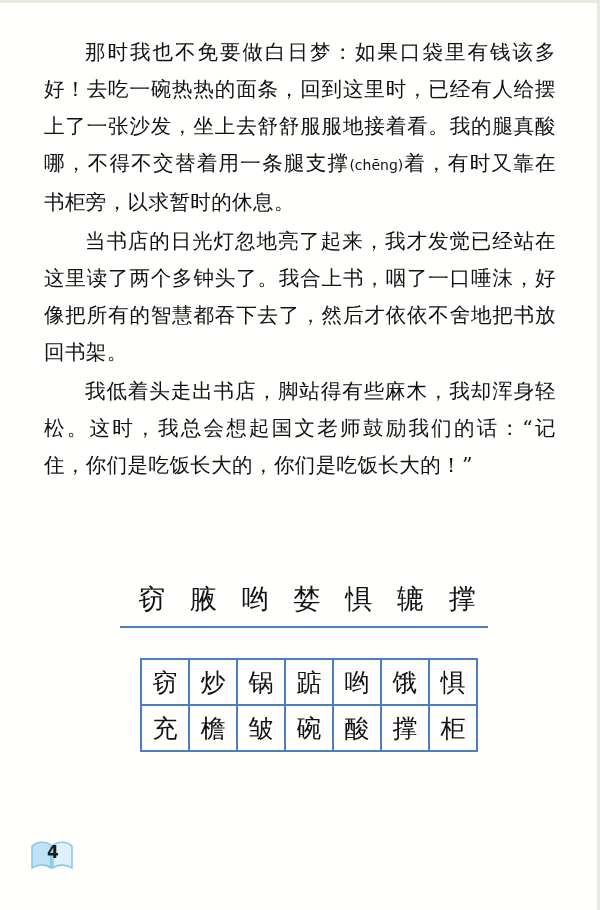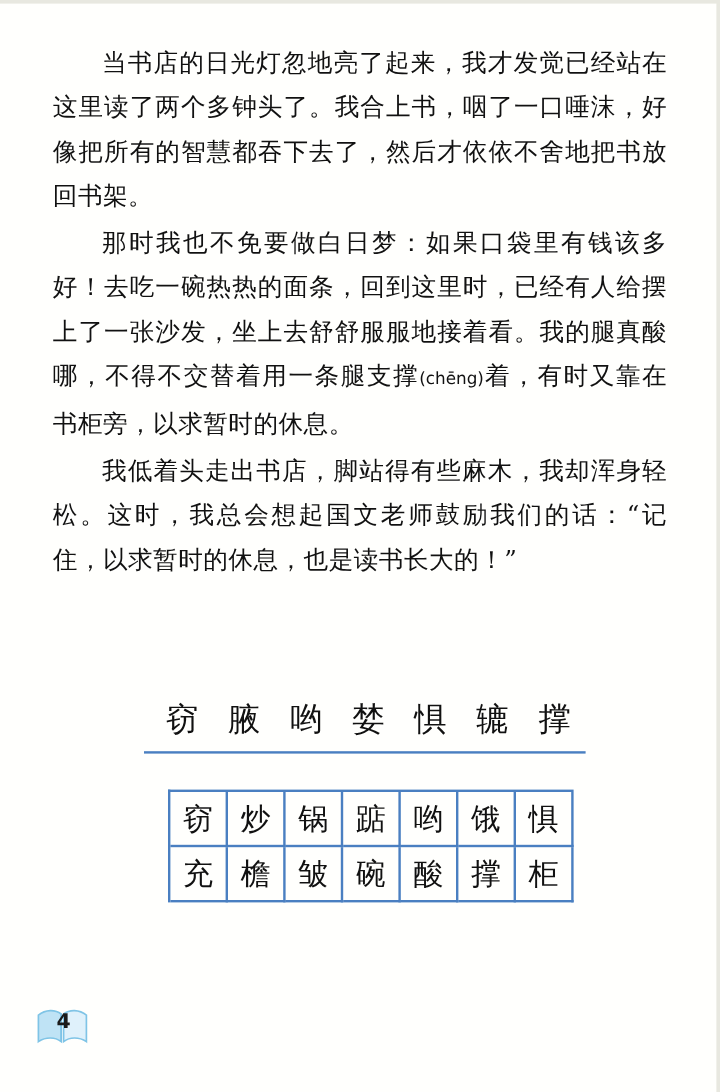--- a/index.html
+++ b/index.html
@@ -147,23 +147,23 @@
 </style>
 </head>
 <body>
 
 <div class="page">
 
   <div class="edge-line-top"></div>
   <div class="edge-line-right"></div>
 
   <div class="body-text">
+    <p class="para">那时我也不免要做白日梦：如果口袋里有钱该多好！去吃一碗热热的面条，回到这里时，已经有人给摆上了一张沙发，坐上去舒舒服服地接着看。我的腿真酸哪，不得不交替着用一条腿支撑<span class="pinyin">(chēng)</span>着，有时又靠在书柜旁，以求暂时的休息。</p>
     <p class="para">当书店的日光灯忽地亮了起来，我才发觉已经站在这里读了两个多钟头了。我合上书，咽了一口唾沫，好像把所有的智慧都吞下去了，然后才依依不舍地把书放回书架。</p>
-    <p class="para">那时我也不免要做白日梦：如果口袋里有钱该多好！去吃一碗热热的面条，回到这里时，已经有人给摆上了一张沙发，坐上去舒舒服服地接着看。我的腿真酸哪，不得不交替着用一条腿支撑<span class="pinyin">(chēng)</span>着，有时又靠在书柜旁，以求暂时的休息。</p>
-    <p class="para">我低着头走出书店，脚站得有些麻木，我却浑身轻松。这时，我总会想起国文老师鼓励我们的话：“记住，以求暂时的休息，也是读书长大的！”</p>
+    <p class="para">我低着头走出书店，脚站得有些麻木，我却浑身轻松。这时，我总会想起国文老师鼓励我们的话：“记住，你们是吃饭长大的，你们是吃饭长大的！”</p>
   </div>
 
   <div class="char-area">
 
     <div class="char-row-top">
       <div class="cell">窃</div>
       <div class="cell">腋</div>
       <div class="cell">哟</div>
       <div class="cell">婪</div>
       <div class="cell">惧</div>

